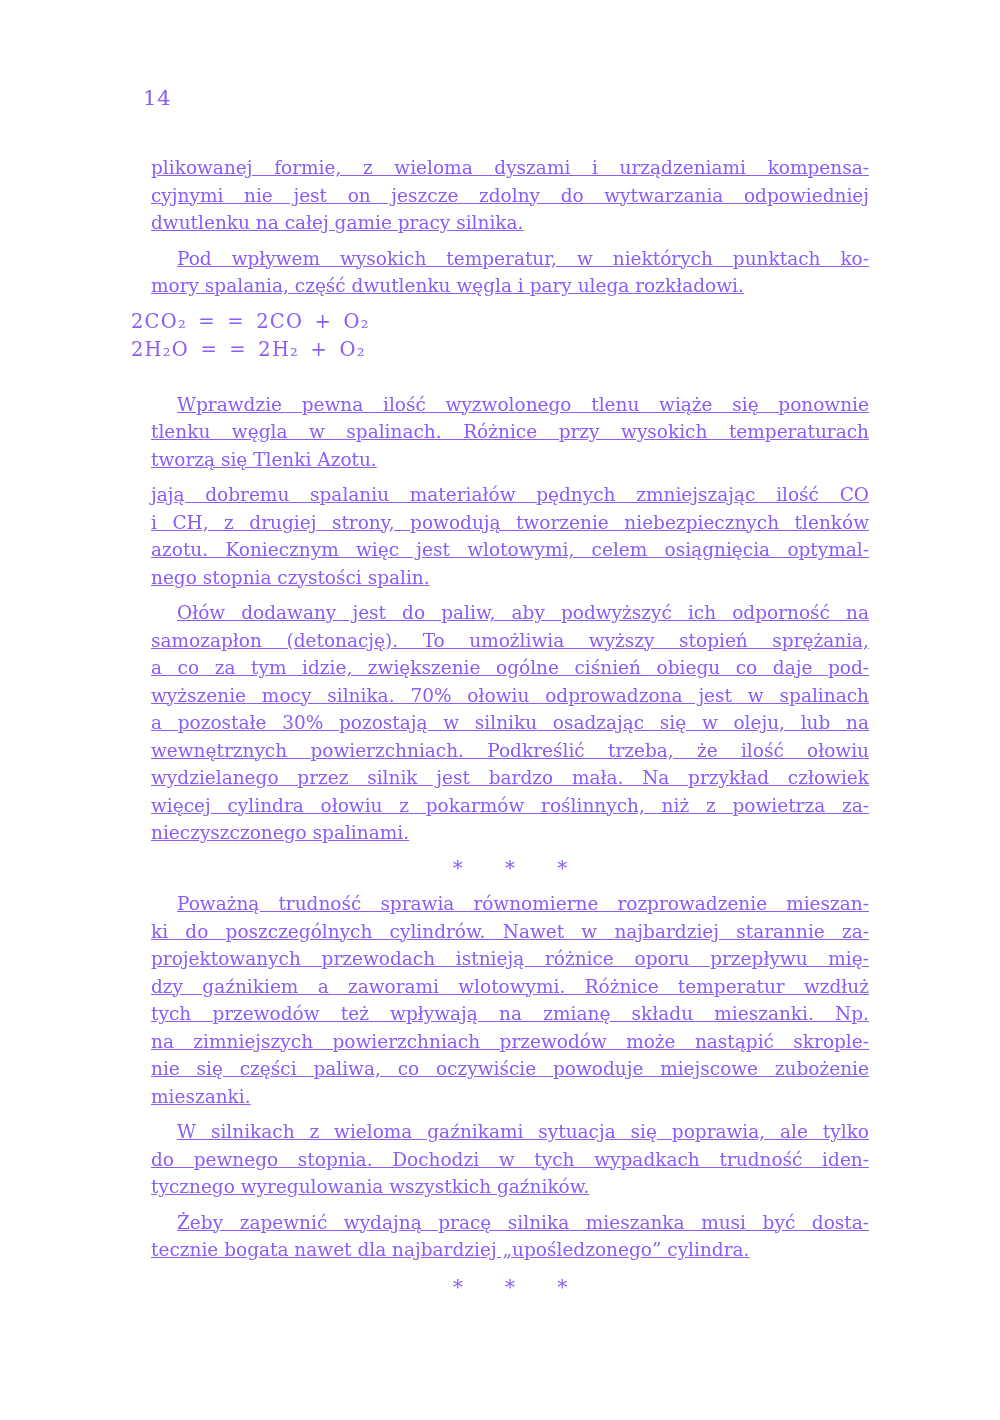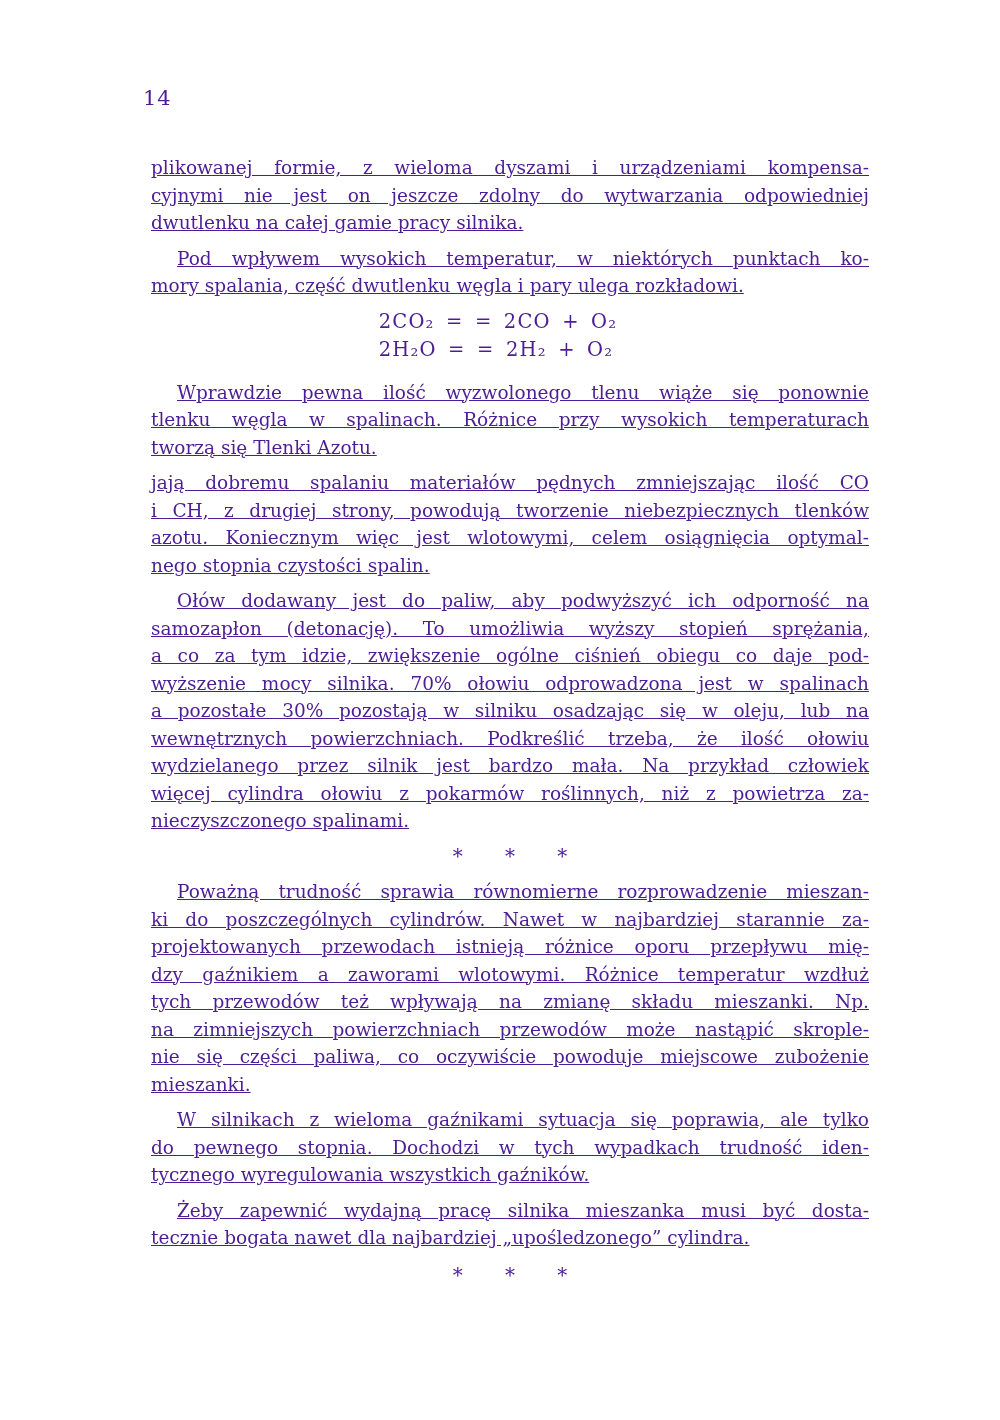--- a/index.html
+++ b/index.html
@@ -6,21 +6,21 @@
     margin: 0;
     padding: 0;
     background: #ffffff;
   }
   .page {
     position: relative;
     width: 1000px;
     height: 1420px;
     background: #ffffff;
     font-family: "DejaVu Serif", serif;
-    color: #4c1d95;
+    color: #8b5cf6;
     overflow: hidden;
   }
   .page-number {
     position: absolute;
     left: 143px;
     top: 86px;
     font-size: 21px;
     font-weight: 500;
     letter-spacing: 1px;
   }
@@ -41,22 +41,22 @@
   }
   .line.last {
     text-align-last: left;
     -moz-text-align-last: left;
   }
   .line.indent {
     text-indent: 26px;
   }
   .equations {
     display: flex;
-    justify-content: center;
-    margin: 5px 0 15px 0;
+    justify-content: flex-start;
+    margin: 5px 0 27px 0;
   }
   .eq-inner {
     text-align: left;
     transform: translateX(-12px);
   }
   .eq-line {
     font-size: 19.5px;
     line-height: 28px;
     letter-spacing: 1.2px;
     word-spacing: 4px;

